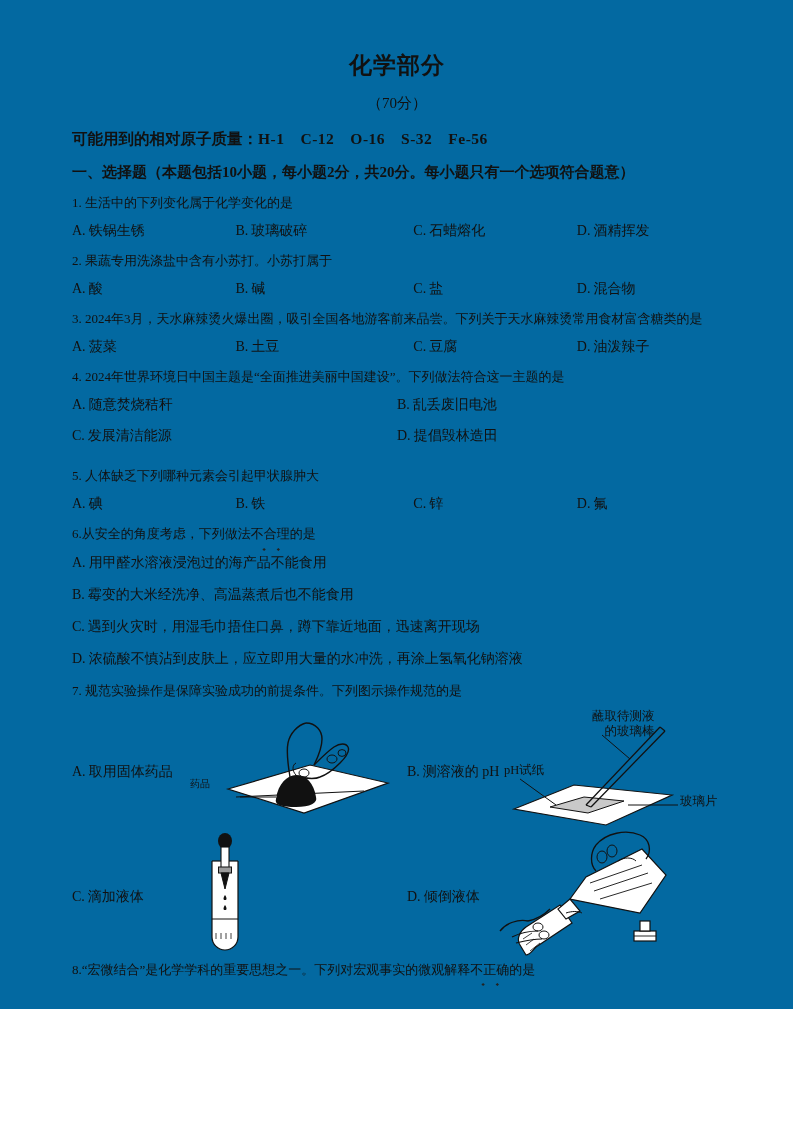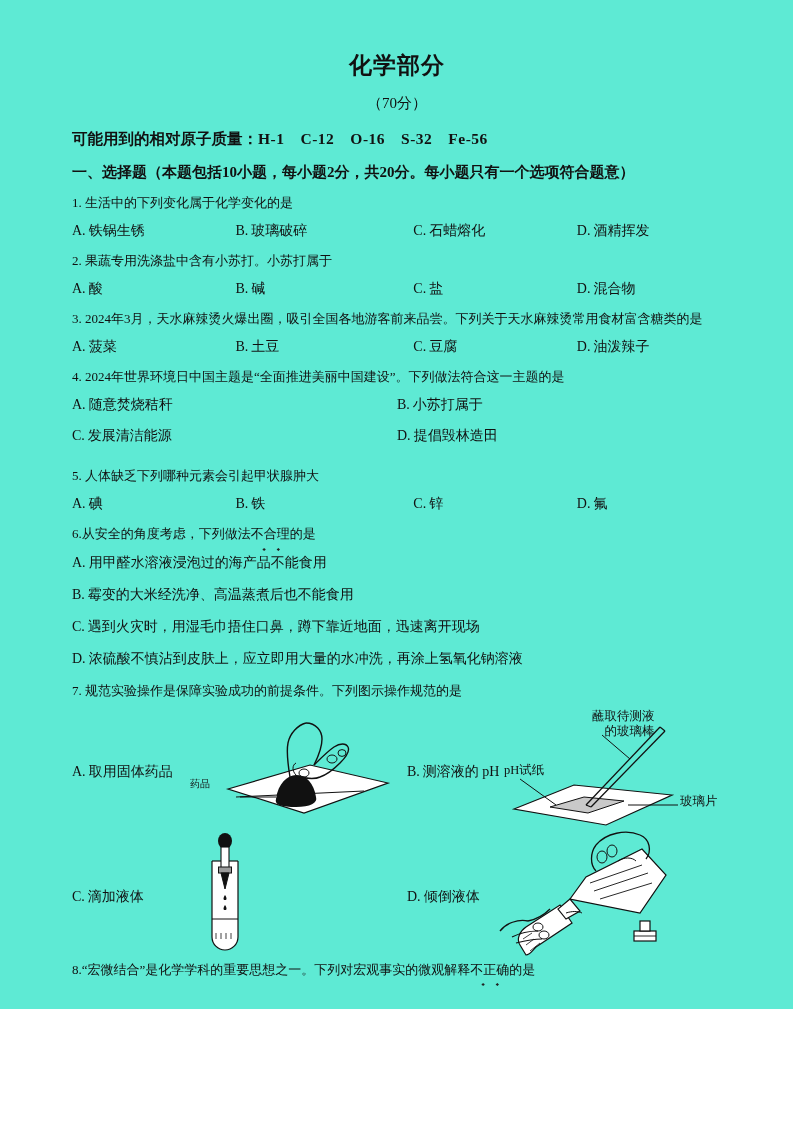--- a/index.html
+++ b/index.html
@@ -13,21 +13,21 @@
     position: relative;
     font-family: "Liberation Serif", "DejaVu Serif", serif;
     color: #111111;
     overflow: hidden;
   }
   .page {
     position: absolute;
     left: 0; top: 0;
     width: 793px;
     height: 1009px;
-    background: #5eead4;
+    background: #0369a1;
   }
   .content {
     position: absolute;
     left: 72px;
     top: 52px;
     width: 650px;
   }
 
   
   .paper-title {
@@ -174,21 +174,21 @@
     <div class="opt"><span class="opt-l">C.</span><span>豆腐</span></div>
     <div class="opt"><span class="opt-l">D.</span><span>油泼辣子</span></div>
   </div>
 
   <div class="q-stem">
     <span>4.</span>
     <span>2024年世界环境日中国主题是“全面推进美丽中国建设”。下列做法符合这一主题的是</span>
   </div>
   <div class="opts-2">
     <div class="opt"><span class="opt-l">A.</span><span>随意焚烧秸秆</span></div>
-    <div class="opt"><span class="opt-l">B.</span><span>小苏打属于</span></div>
+    <div class="opt"><span class="opt-l">B.</span><span>乱丢废旧电池</span></div>
     <div class="opt"><span class="opt-l">C.</span><span>发展清洁能源</span></div>
     <div class="opt"><span class="opt-l">D.</span><span>提倡毁林造田</span></div>
   </div>
 
   <div class="q-stem">
     <span>5.</span>
     <span>人体缺乏下列哪种元素会引起甲状腺肿大</span>
   </div>
   <div class="opts-4">
     <div class="opt"><span class="opt-l">A.</span><span>碘</span></div>

